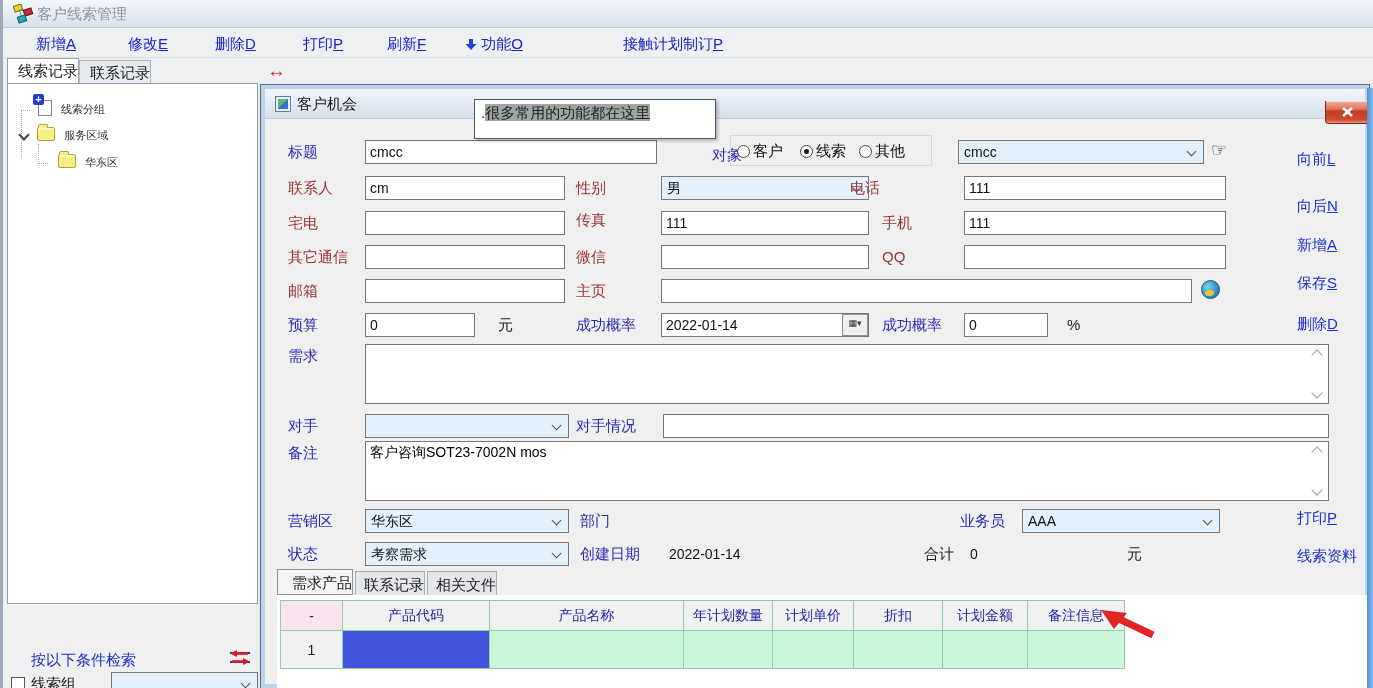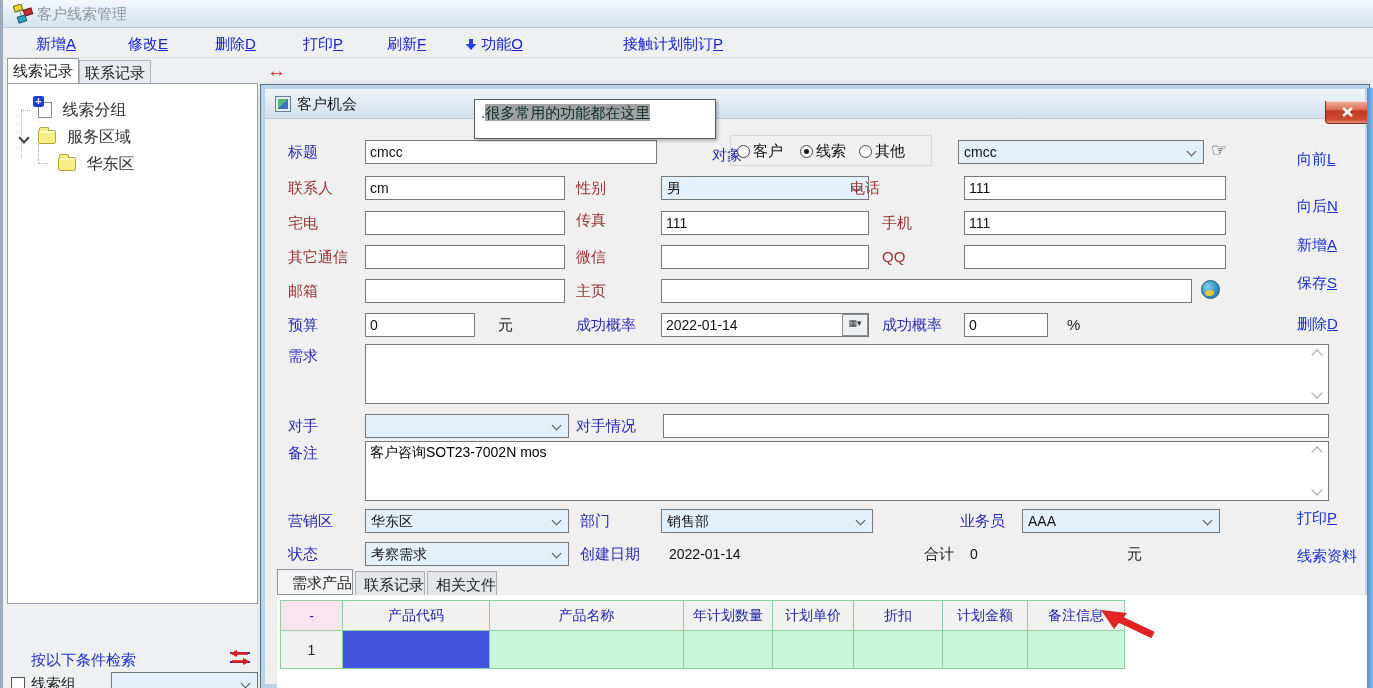--- a/index.html
+++ b/index.html
@@ -12,26 +12,26 @@
     background:linear-gradient(#f4f8fc,#d7e1ee); border-bottom:1px solid #bcc8d6; }
   .main-title { position:absolute; left:34px; top:5px; font-size:15px; color:#8d96a5; }
   .app-icon { position:absolute; left:10px; top:4px; }
   .toolbar { position:absolute; left:0; top:28px; width:1373px; height:30px; background:#eef0f2;
     border-bottom:1px solid #dcdfe3; }
   .tb-item { position:absolute; top:7px; color:#1822d0; font-size:15px; cursor:default; white-space:nowrap; }
   .accel { text-decoration:underline; }
   .resize-arrow { position:absolute; left:264px; top:60px; color:#d42020; font-size:19px; font-weight:bold; z-index:5; }
 
   
-  .ltab { position:absolute; font-size:15px; color:#1c1c1c; text-align:center; padding-top:3px;
+  .ltab { position:absolute; font-size:15px; color:#1c1c1c; text-align:right; padding-top:3px;
     background:#e7eaee; border:1px solid #b2b8c0; border-bottom:none; height:24px; top:60px; }
   .ltab.active { background:#fff; border:1px solid #98a0a8; height:26px; top:58px; z-index:3; }
   .tree-panel { position:absolute; left:4px; top:83px; width:251px; height:521px;
     background:#fff; border:1px solid #98a0a8; z-index:2; }
-  .tree-item { position:absolute; font-size:16px; color:#333; white-space:nowrap;padding-left:8px; }
+  .tree-item { position:absolute; font-size:11px; color:#333; white-space:nowrap;padding-left:8px; }
   .tree-line { position:absolute; border-top:1px dotted #aaa; }
   .tree-vline { position:absolute; border-left:1px dotted #aaa; }
   .chev-down { display:inline-block; width:8px; height:8px; border-right:2px solid #444;
     border-bottom:2px solid #444; transform:rotate(45deg); }
   .folder { display:inline-block; width:18px; height:14px; background:#f5ef86; border:1px solid #b8a23c;
     border-radius:2px; position:relative; vertical-align:-2px; box-shadow:inset 0 2px 0 #fffbb8; }
   .folder::before { content:""; position:absolute; left:0; top:-4px; width:8px; height:3px;
     background:#f5ef86; border:1px solid #b8a23c; border-bottom:none; border-radius:2px 2px 0 0; }
   .doc-plus { display:inline-block; width:14px; height:16px; background:#fff; border:1px solid #888;
     position:relative; vertical-align:-3px; }
@@ -256,21 +256,20 @@
     <input class="inp" style="left: 398px; top: 325px; width: 666px;" value="">
 
     <span class="lbl navy" style="left:23px;top:355px">备注</span>
     <textarea class="box" style="left: 100px; top: 352px; width: 964px; height: 60px;">客户咨询SOT23-7002N mos</textarea>
     <span class="sc up" style="left:1048px;top:359px"></span>
     <span class="sc down" style="left:1048px;top:397px"></span>
 
     <span class="lbl navy" style="left:23px;top:423px">营销区</span>
     <div class="dd" style="left:100px;top:420px;width:204px"><span>华东区</span><span class="chev"></span></div>
     <span class="lbl navy" style="left:315px;top:423px">部门</span>
-    <div class="dd" style="left:396px;top:420px;width:212px"><span>销售部</span><span class="chev"></span></div>
     <span class="lbl navy" style="left:695px;top:423px">业务员</span>
     <div class="dd" style="left:757px;top:420px;width:198px"><span>AAA</span><span class="chev"></span></div>
 
     <span class="lbl navy" style="left:23px;top:456px">状态</span>
     <div class="dd" style="left:100px;top:453px;width:204px"><span>考察需求</span><span class="chev"></span></div>
     <span class="lbl navy" style="left:315px;top:456px">创建日期</span>
     <span class="val" style="left:404px;top:457px">2022-01-14</span>
     <span class="lbl dark" style="left:659px;top:456px">合计</span>
     <span class="val" style="left:705px;top:457px">0</span>
     <span class="lbl dark" style="left:862px;top:456px">元</span>

